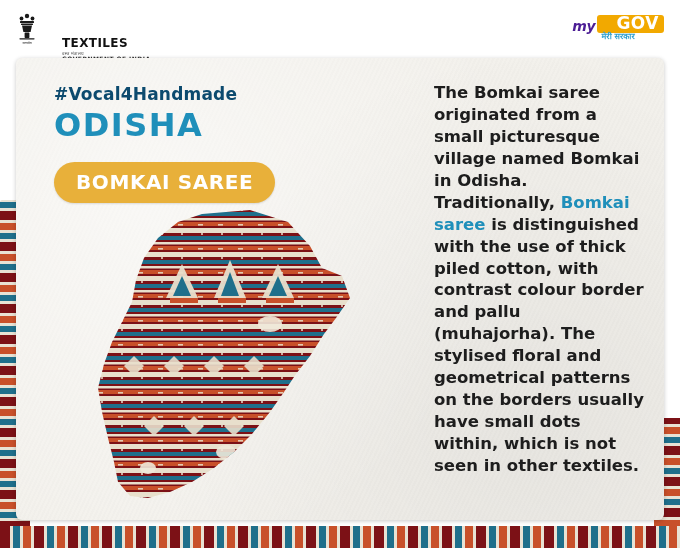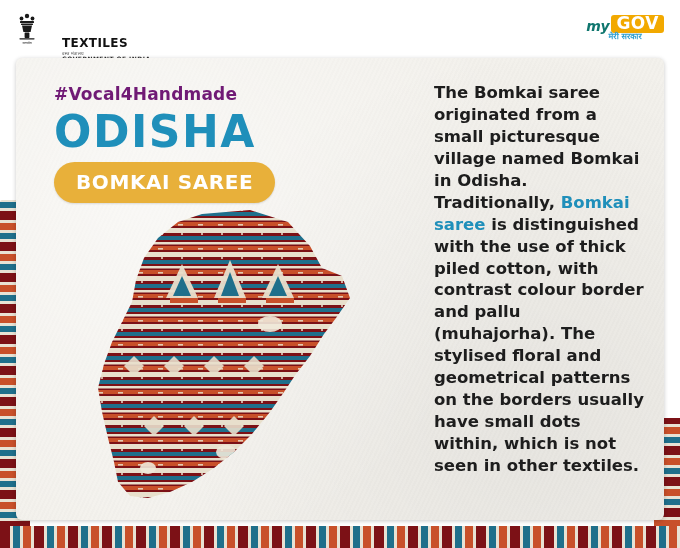--- a/index.html
+++ b/index.html
@@ -85,31 +85,31 @@
     align-items: center;
     line-height: 1;
   }
   .mygov-row {
     display: flex;
     align-items: flex-end;
     gap: 2px;
   }
   .mygov-my {
     font-size: 14px;
-    color: #0f766e;
+    color: #4c1d95;
     font-weight: bold;
     font-style: italic;
     letter-spacing: -0.3px;
   }
   .mygov-gov {
     background: #f2a900;
     color: #ffffff;
     font-weight: bold;
     font-size: 17px;
-    padding: 0px 5px 1px 5px;
+    padding: 0px 5px 1px 19px;
     border-radius: 3px;
     letter-spacing: 0.5px;
   }
   .mygov-hindi {
     font-size: 8px;
     color: #2f9fd0;
     margin-top: 0;
     font-weight: bold;
   }
 
@@ -135,28 +135,28 @@
     pointer-events: none;
   }
 
   
   .hashtag {
     position: absolute;
     left: 38px;
     top: 26px;
     font-size: 17px;
     font-weight: bold;
-    color: #701a75;
+    color: #0c4a6e;
     letter-spacing: 0.2px;
   }
   .state-title {
     position: absolute;
     left: 38px;
     top: 48px;
-    font-size: 44px;
+    font-size: 32px;
     font-weight: bold;
     color: #1f8fba;
     letter-spacing: 1.5px;
     font-family: "DejaVu Sans", sans-serif;
   }
   .craft-pill {
     position: absolute;
     left: 38px;
     top: 104px;
     background: #e8b03a;

